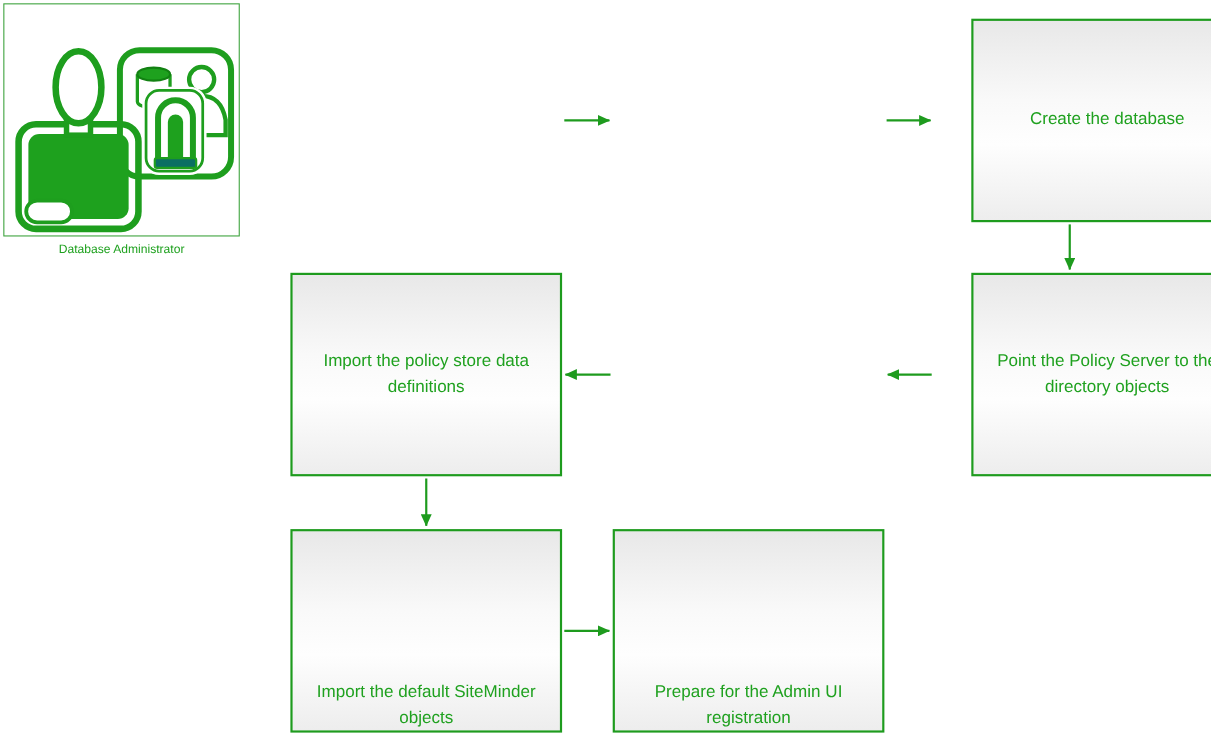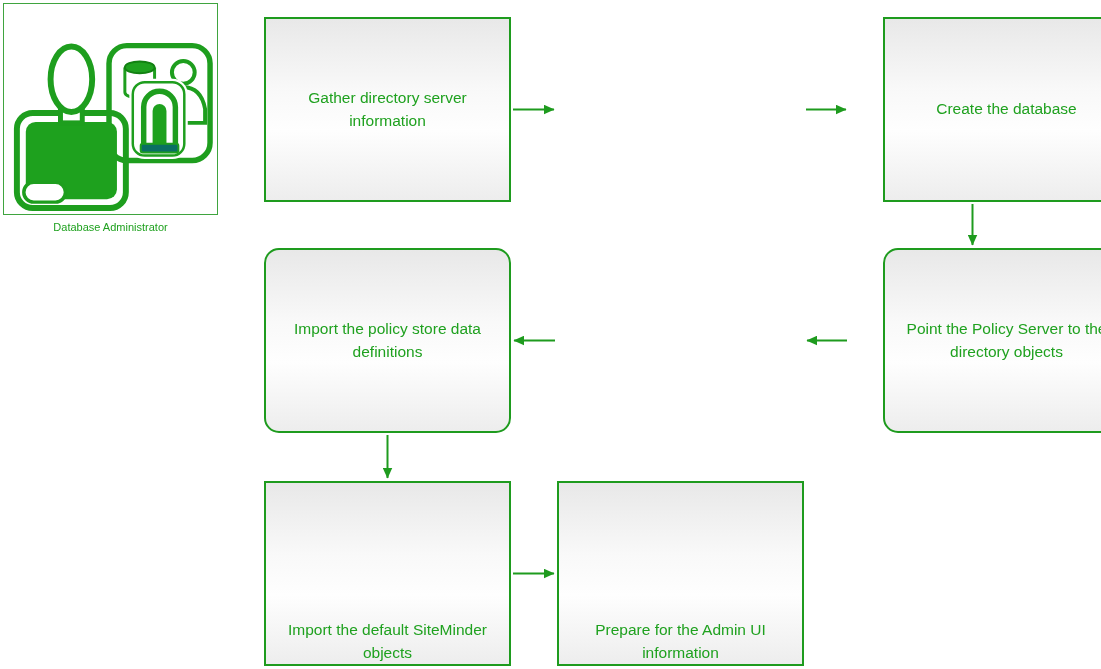--- a/index.html
+++ b/index.html
@@ -24,21 +24,21 @@
   
   .box {
     position: absolute; width: 247px; height: 185px;
     border: 2px solid #1e9b1e;
     background: linear-gradient(180deg, #e8e8e8 0%, #f9f9f9 40%, #fefefe 62%, #ededed 100%);
     display: flex; align-items: center; justify-content: center;
     text-align: center; color: #1fa11f; font-size: 15.5px; line-height: 1.45;
     padding: 0 9px;
   }
   .r1 { top: 17px; }
-  .r2 { top: 248px; border-radius: 15px; }
+  .r2 { top: 248px; }
   .r3 { top: 481px; align-items: flex-end; }
   .c1 { left: 264px; }
   .c2 { left: 557px; }
   .c3 { left: 883px; }
 
   .arrows { position: absolute; left: 0; top: 0; width: 1101px; height: 669px; pointer-events: none; }
 </style>
 </head>
 <body>
 
@@ -80,32 +80,29 @@
     </defs>
     <line x1="513" y1="109.5" x2="554" y2="109.5" stroke="#1e9b1e" stroke-width="2" marker-end="url(#ah)"></line>
     <line x1="806" y1="109.5" x2="846" y2="109.5" stroke="#1e9b1e" stroke-width="2" marker-end="url(#ah)"></line>
     <line x1="972.5" y1="204" x2="972.5" y2="245" stroke="#1e9b1e" stroke-width="2" marker-end="url(#ah)"></line>
     <line x1="847" y1="340.5" x2="807" y2="340.5" stroke="#1e9b1e" stroke-width="2" marker-end="url(#ah)"></line>
     <line x1="555" y1="340.5" x2="514" y2="340.5" stroke="#1e9b1e" stroke-width="2" marker-end="url(#ah)"></line>
     <line x1="387.5" y1="435" x2="387.5" y2="478" stroke="#1e9b1e" stroke-width="2" marker-end="url(#ah)"></line>
     <line x1="513" y1="573.5" x2="554" y2="573.5" stroke="#1e9b1e" stroke-width="2" marker-end="url(#ah)"></line>
   </svg>
 
-  <div class="box r1 c1">
-    <span>Gather directory server information</span>
-  </div>
   <div class="box r1 c3">
     <span>Create the database</span>
   </div>
   <div class="box r2 c3">
     <span>Point the Policy Server to the directory objects</span>
   </div>
   <div class="box r2 c1">
     <span>Import the policy store data definitions</span>
   </div>
   <div class="box r3 c1">
     <span>Import the default SiteMinder objects</span>
   </div>
   <div class="box r3 c2">
-    <span>Prepare for the Admin UI information</span>
+    <span>Prepare for the Admin UI registration</span>
   </div>
 
 </div>
 
 </body></html>

